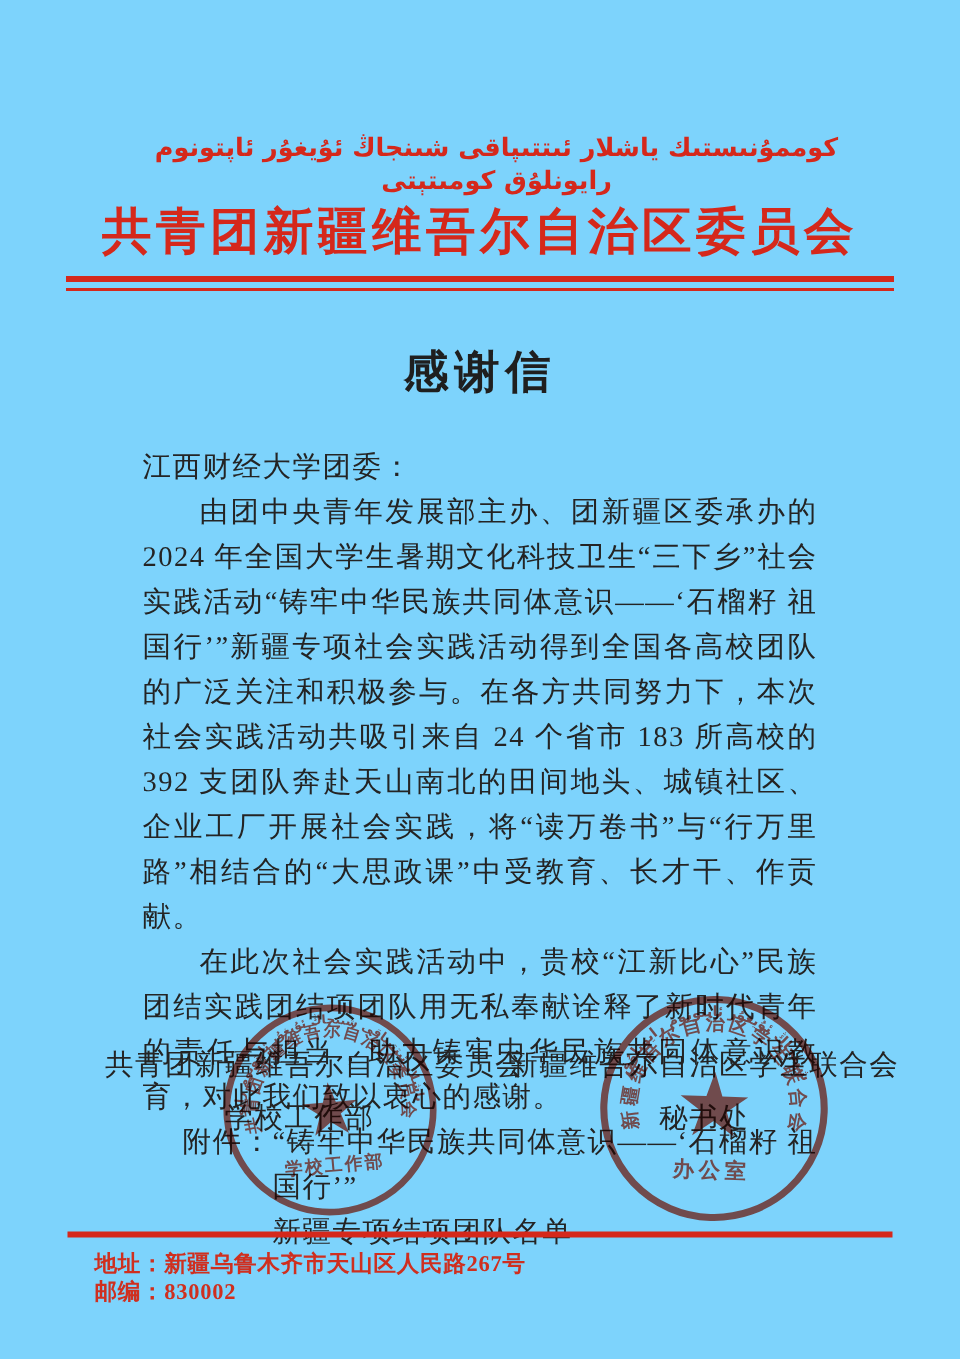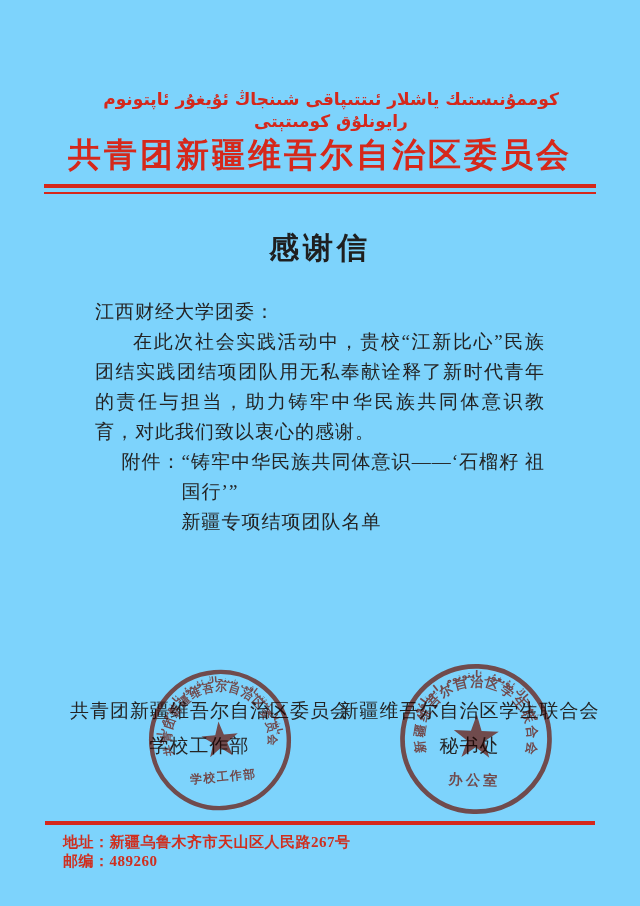--- a/index.html
+++ b/index.html
@@ -69,20 +69,21 @@
     <div class="rules">
       <div class="rule-thick"></div>
       <div class="rule-thin"></div>
     </div>
   </header>
 
   <h1 class="letter-title">感谢信</h1>
 
   <main class="letter-body">
     <p class="salutation">江西财经大学团委：</p>
+    <p class="para">由团中央青年发展部主办、团新疆区委承办的 2024 年全国大学生暑期文化科技卫生“三下乡”社会实践活动“铸牢中华民族共同体意识——‘石榴籽 祖国行’”新疆专项社会实践活动得到全国各高校团队的广泛关注和积极参与。在各方共同努力下，本次社会实践活动共吸引来自 24 个省市 183 所高校的 392 支团队奔赴天山南北的田间地头、城镇社区、企业工厂开展社会实践，将“读万卷书”与“行万里路”相结合的“大思政课”中受教育、长才干、作贡献。</p>
     <p class="para">在此次社会实践活动中，贵校“江新比心”民族团结实践团结项团队用无私奉献诠释了新时代青年的责任与担当，助力铸牢中华民族共同体意识教育，对此我们致以衷心的感谢。</p>
     <div class="attach">
       <span class="attach-label">附件：</span>
       <span class="attach-content">
         <span>“铸牢中华民族共同体意识——‘石榴籽 祖国行’”</span><br>
         <span>新疆专项结项团队名单</span>
       </span>
     </div>
   </main>
 
@@ -124,16 +125,16 @@
     </text>
     <text font-size="16" letter-spacing="3" fill="#e03a2c">
       <textPath href="#arcCnR" startOffset="50%" text-anchor="middle">新疆维吾尔自治区学生联合会</textPath>
     </text>
     <path transform="translate(100,99) scale(30)" d="M0,-1 L-0.225,-0.309 L-0.951,-0.309 L-0.363,0.118 L-0.588,0.809 L0,0.382 L0.588,0.809 L0.363,0.118 L0.951,-0.309 L0.225,-0.309 Z" fill="#e03a2c"></path>
     <text x="100" y="158" font-size="18" letter-spacing="4" text-anchor="middle" fill="#e03a2c">办公室</text>
   </svg>
 
   <footer class="page-footer">
     <span>地址：新疆乌鲁木齐市天山区人民路267号</span>
-    <span>邮编：489260</span>
+    <span>邮编：830002</span>
   </footer>
 
 </div>
 
 </body></html>

